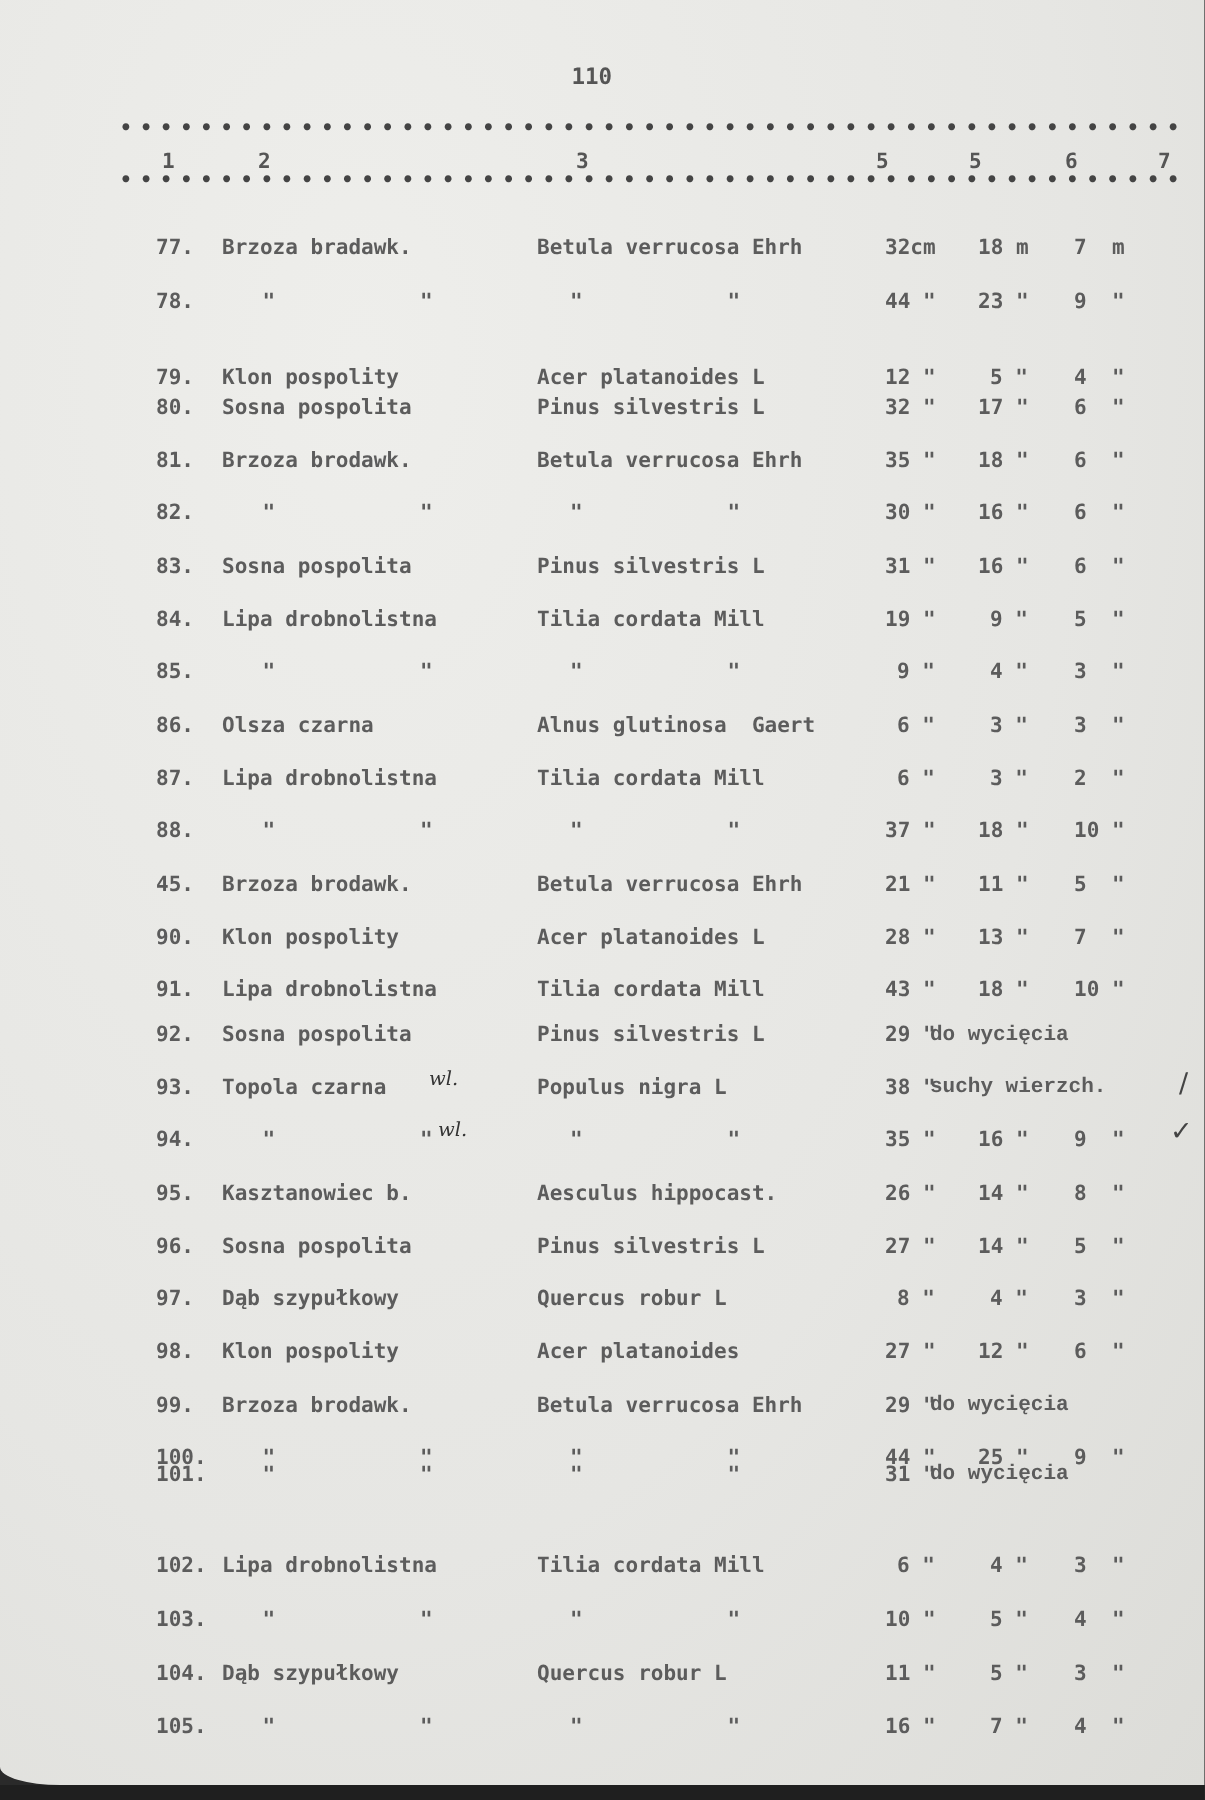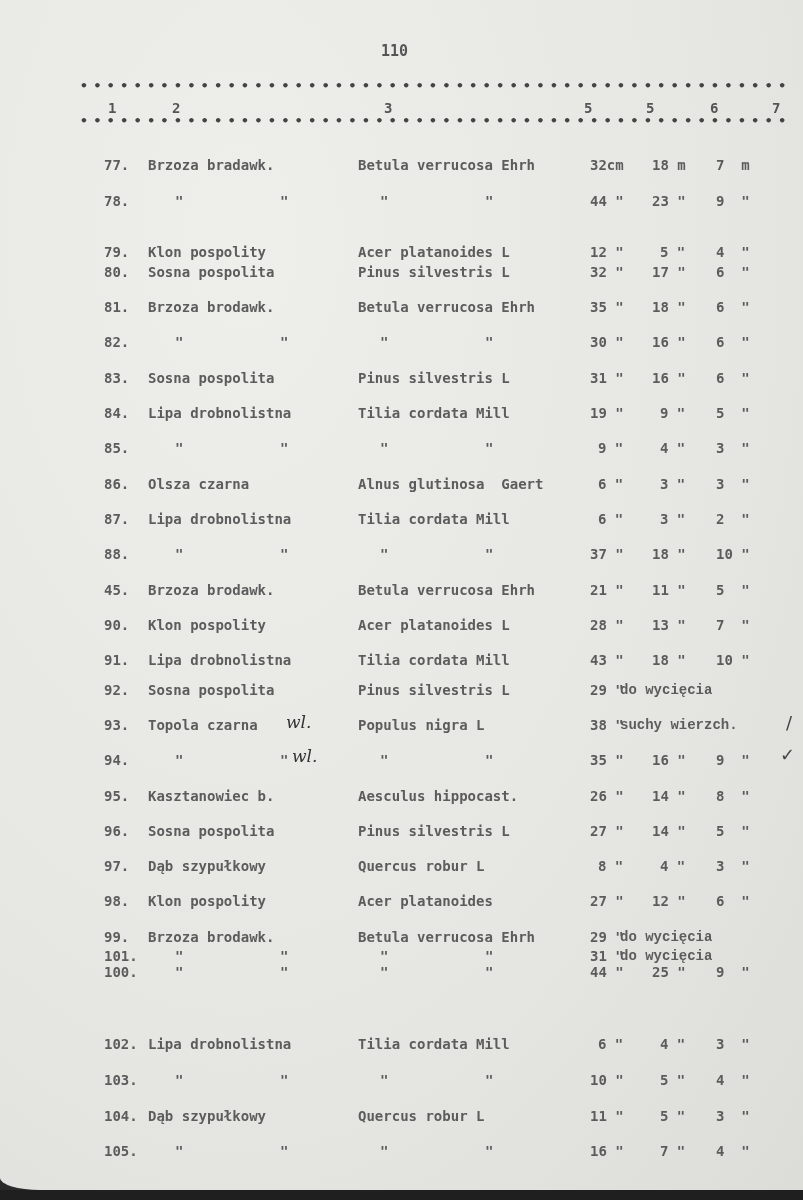--- a/index.html
+++ b/index.html
@@ -39,21 +39,21 @@
   .c-pl { left: 148px; }
   .c-la { left: 358px; }
   .c-note { left: 620px; font-family: Liberation Mono, monospace; }
   .c-cr { left: 716px; }
   .ditto-pl1 { left: 175px; }
   .ditto-pl2 { left: 280px; }
   .ditto-la1 { left: 380px; }
   .ditto-la2 { left: 485px; }
   .handwritten {
     position: absolute; font-family: "DejaVu Serif", serif; font-style: italic;
-    font-size: 17px; color: #333;
+    font-size: 13px; color: #333;
   }
   .check {
     position: absolute; font-family: "DejaVu Sans", sans-serif; font-size: 18px; color: #444;
   }
   .bottom-shadow {
     position: absolute; left: 0; top: 1190px; width: 803px; height: 10px; background: #1f1f1f;
   }
 </style>
 </head>
 <body>
@@ -88,21 +88,21 @@
       <div class="row" style="top: 652px;"><span class="c-no">91.</span><span class="c-pl">Lipa drobnolistna</span><span class="c-la">Tilia cordata Mill</span><span style="left: 590px;">43 "</span><span style="left: 652px;">18 "</span><span class="c-cr">10 "</span></div>
       <div class="row" style="top: 682px;"><span class="c-no">92.</span><span class="c-pl">Sosna pospolita</span><span class="c-la">Pinus silvestris L</span><span style="left: 590px;">29 "</span><span class="c-note">do wycięcia</span></div>
       <div class="row" style="top: 717px;"><span class="c-no">93.</span><span class="c-pl">Topola czarna</span><span class="c-la">Populus nigra L</span><span style="left: 590px;">38 "</span><span class="c-note">suchy wierzch.</span></div>
       <div class="row" style="top: 752px;"><span class="c-no">94.</span><span class="ditto-pl1">"</span><span class="ditto-pl2">"</span><span class="ditto-la1">"</span><span class="ditto-la2">"</span><span style="left: 590px;">35 "</span><span style="left: 652px;">16 "</span><span class="c-cr">9  "</span></div>
       <div class="row" style="top: 788px;"><span class="c-no">95.</span><span class="c-pl">Kasztanowiec b.</span><span class="c-la">Aesculus hippocast.</span><span style="left: 590px;">26 "</span><span style="left: 652px;">14 "</span><span class="c-cr">8  "</span></div>
       <div class="row" style="top: 823px;"><span class="c-no">96.</span><span class="c-pl">Sosna pospolita</span><span class="c-la">Pinus silvestris L</span><span style="left: 590px;">27 "</span><span style="left: 652px;">14 "</span><span class="c-cr">5  "</span></div>
       <div class="row" style="top: 858px;"><span class="c-no">97.</span><span class="c-pl">Dąb szypułkowy</span><span class="c-la">Quercus robur L</span><span style="left: 598px;">8 "</span><span style="left: 660px;">4 "</span><span class="c-cr">3  "</span></div>
       <div class="row" style="top: 893px;"><span class="c-no">98.</span><span class="c-pl">Klon pospolity</span><span class="c-la">Acer platanoides</span><span style="left: 590px;">27 "</span><span style="left: 652px;">12 "</span><span class="c-cr">6  "</span></div>
       <div class="row" style="top: 929px;"><span class="c-no">99.</span><span class="c-pl">Brzoza brodawk.</span><span class="c-la">Betula verrucosa Ehrh</span><span style="left: 590px;">29 "</span><span class="c-note">do wycięcia</span></div>
       <div class="row" style="top: 964px;"><span class="c-no">100.</span><span class="ditto-pl1">"</span><span class="ditto-pl2">"</span><span class="ditto-la1">"</span><span class="ditto-la2">"</span><span style="left: 590px;">44 "</span><span style="left: 652px;">25 "</span><span class="c-cr">9  "</span></div>
-      <div class="row" style="top: 948px;"><span class="c-no">101.</span><span class="ditto-pl1">"</span><span class="ditto-pl2">"</span><span class="ditto-la1">"</span><span class="ditto-la2">"</span><span style="left: 590px;">31 "</span><span class="c-note">do wycięcia</span></div>
+      <div class="row" style="top: 975px;"><span class="c-no">101.</span><span class="ditto-pl1">"</span><span class="ditto-pl2">"</span><span class="ditto-la1">"</span><span class="ditto-la2">"</span><span style="left: 590px;">31 "</span><span class="c-note">do wycięcia</span></div>
       <div class="row" style="top: 1036px;"><span class="c-no">102.</span><span class="c-pl">Lipa drobnolistna</span><span class="c-la">Tilia cordata Mill</span><span style="left: 598px;">6 "</span><span style="left: 660px;">4 "</span><span class="c-cr">3  "</span></div>
       <div class="row" style="top: 1072px;"><span class="c-no">103.</span><span class="ditto-pl1">"</span><span class="ditto-pl2">"</span><span class="ditto-la1">"</span><span class="ditto-la2">"</span><span style="left: 590px;">10 "</span><span style="left: 660px;">5 "</span><span class="c-cr">4  "</span></div>
       <div class="row" style="top: 1108px;"><span class="c-no">104.</span><span class="c-pl">Dąb szypułkowy</span><span class="c-la">Quercus robur L</span><span style="left: 590px;">11 "</span><span style="left: 660px;">5 "</span><span class="c-cr">3  "</span></div>
       <div class="row" style="top: 1143px;"><span class="c-no">105.</span><span class="ditto-pl1">"</span><span class="ditto-pl2">"</span><span class="ditto-la1">"</span><span class="ditto-la2">"</span><span style="left: 590px;">16 "</span><span style="left: 660px;">7 "</span><span class="c-cr">4  "</span></div>
     </div>
 
   <div class="handwritten" style="left:286px; top:712px;">wl.</div>
   <div class="handwritten" style="left:292px; top:746px;">wl.</div>
   <div class="check" style="left:786px; top:712px;">/</div>
   <div class="check" style="left:780px; top:744px;">✓</div>

